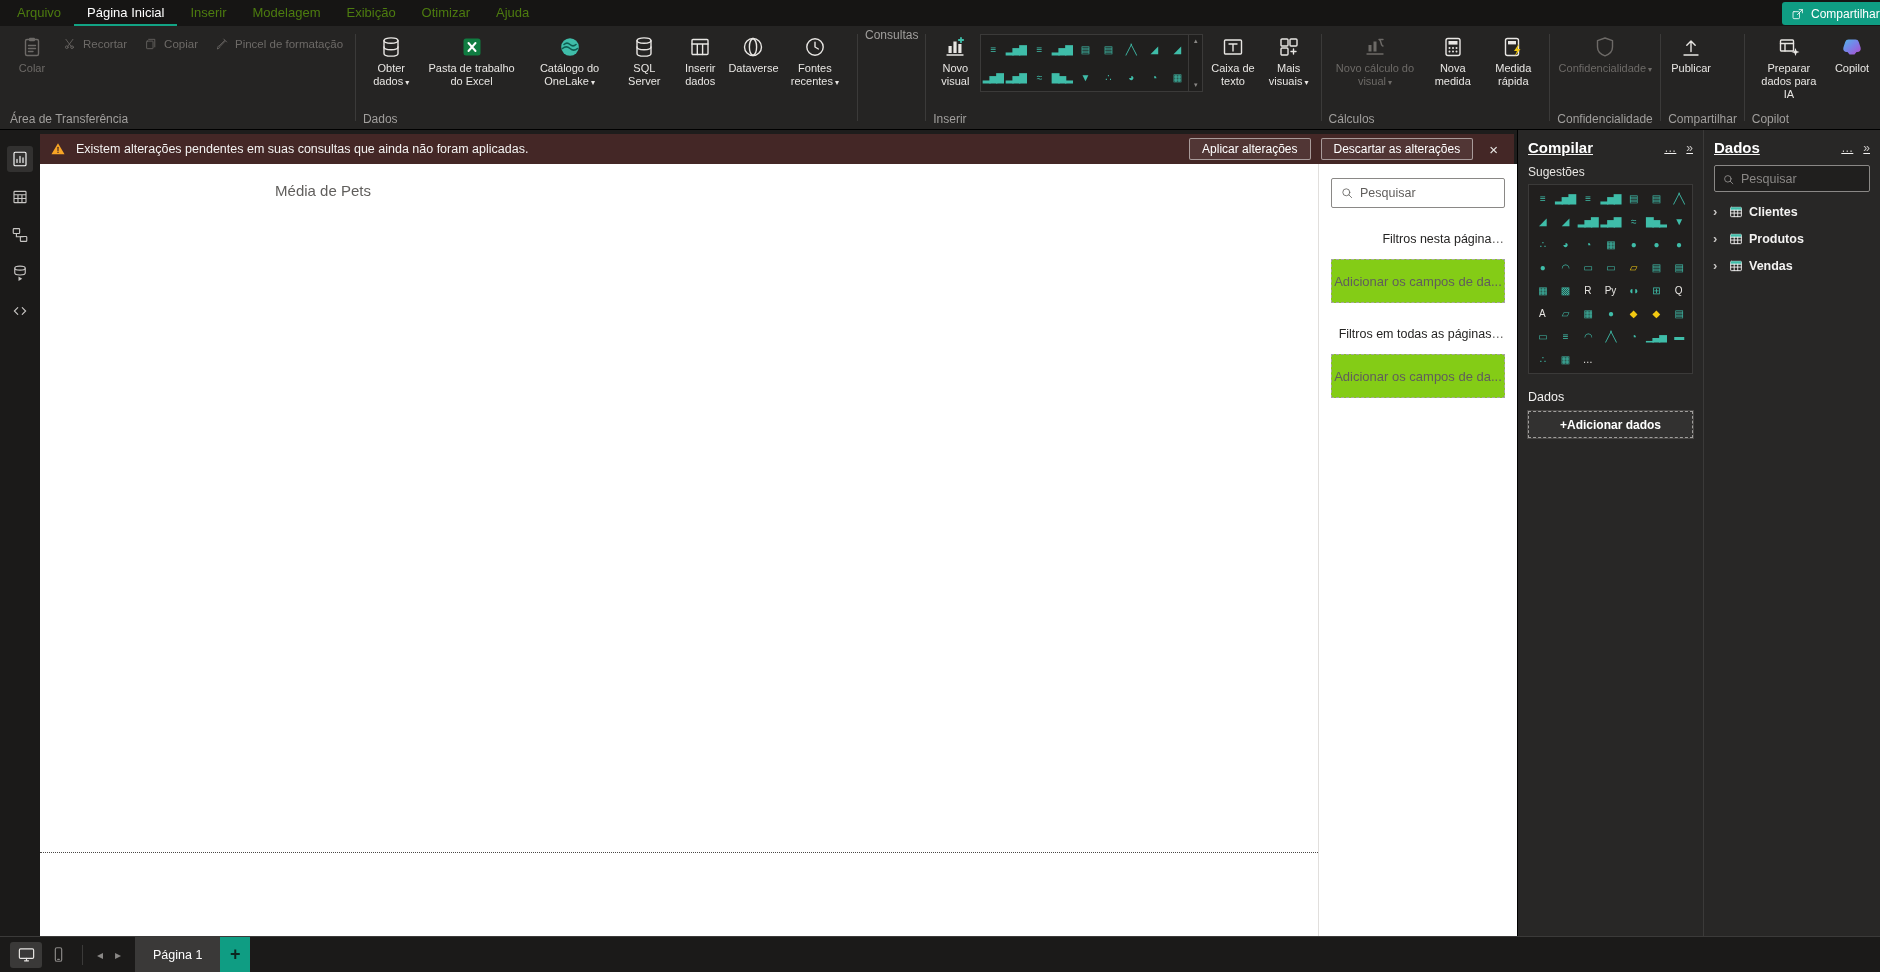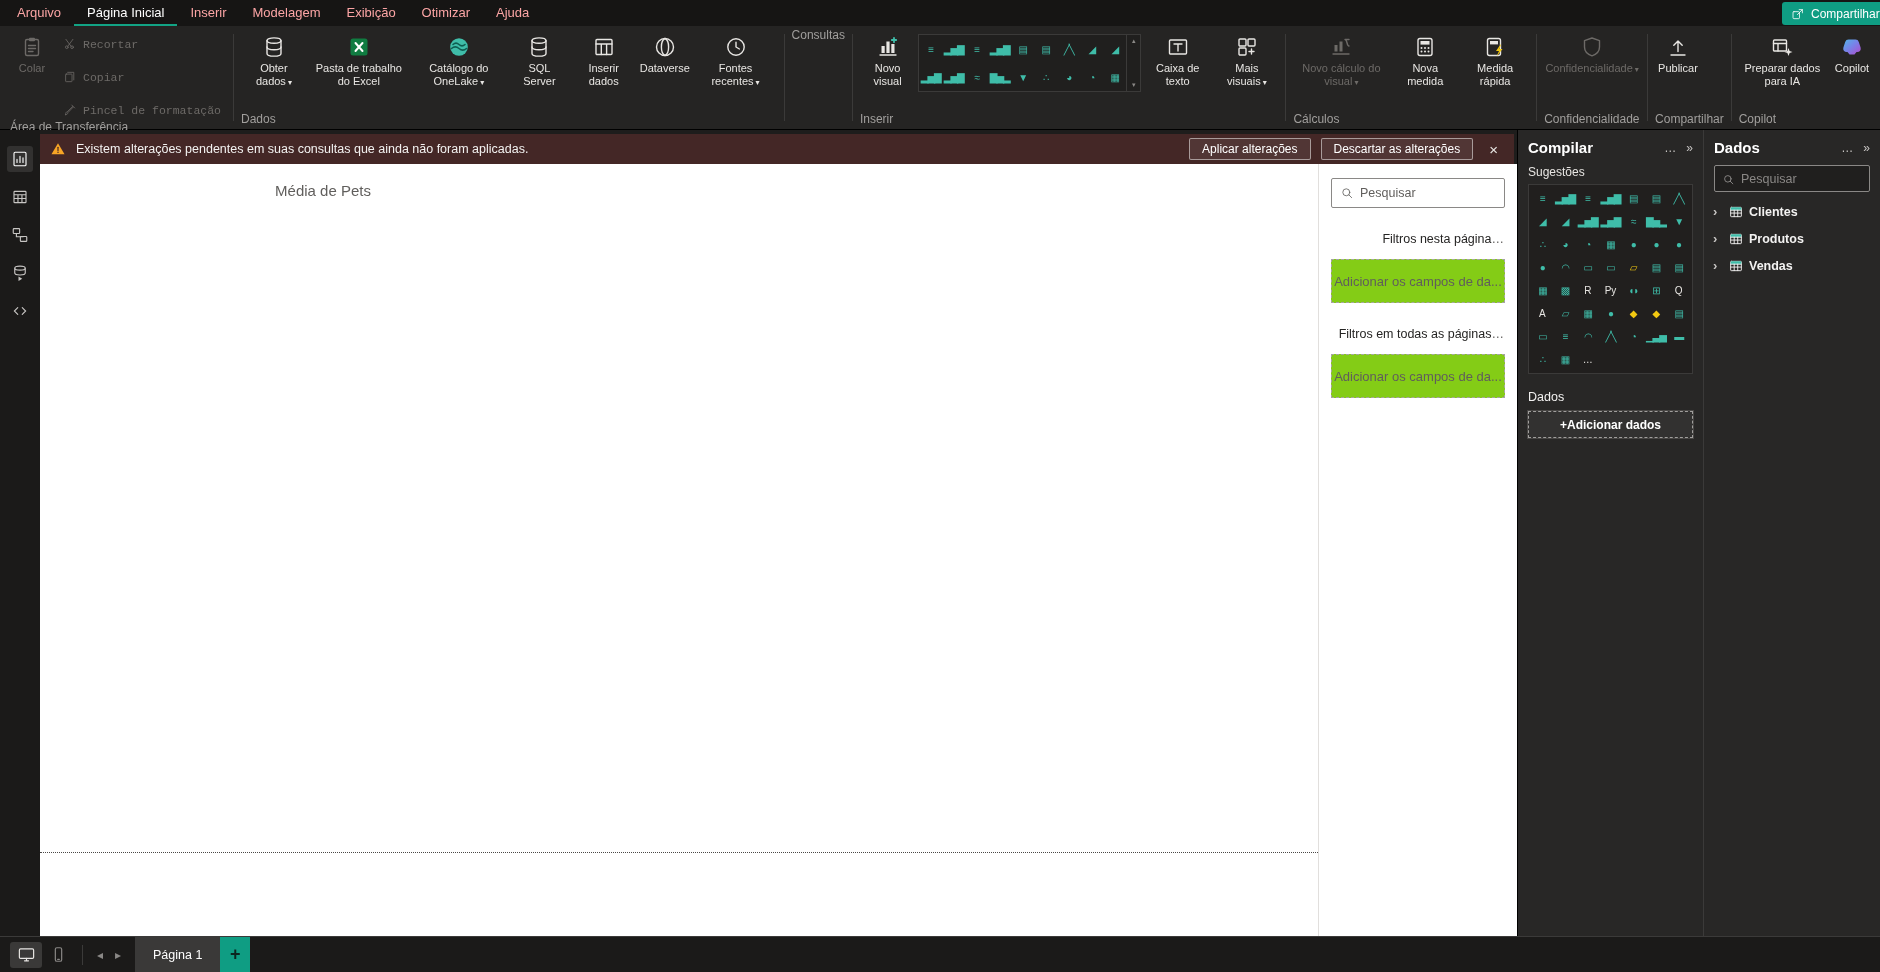--- a/index.html
+++ b/index.html
@@ -3,36 +3,36 @@
 <meta charset="utf-8">
 <style>
   * { box-sizing: border-box; margin: 0; padding: 0; }
   html,body { width:1880px; height:972px; overflow:hidden; }
   body { font-family:"Liberation Sans", sans-serif; background:#1e1d1c; color:#f3f2f1; position:relative; }
   #app { position:absolute; inset:0; }
 
   
   #titlebar { position:absolute; top:0; left:0; right:0; height:26px; background:#161514; display:flex; align-items:stretch; }
   #menu-items { display:flex; align-items:stretch; padding-left:4px; }
-  .menu-item { display:flex; align-items:center; padding:0 13px; font-size:13px; color:#fca5a5; cursor:pointer; border-bottom:2px solid transparent; }
+  .menu-item { display:flex; align-items:center; padding:0 13px; font-size:13px; color:#4d7c0f; cursor:pointer; border-bottom:2px solid transparent; }
   .menu-item.active { color:#ffffff; font-weight:400; border-bottom-color:#12A384; }
   #share-btn { position:absolute; right:0; top:2px; height:23px; width:98px; background:#0F9D83; color:#fff; border:none; border-radius:3px 0 0 3px; display:flex; align-items:center; gap:6px; padding:0 0 0 9px; font-size:12px; font-family:inherit; cursor:pointer; overflow:hidden; white-space:nowrap; }
   #share-btn .ic { width:14px; height:14px; flex:none; }
 
   
   #ribbon { position:absolute; top:26px; left:0; right:0; height:104px; background:#252423; display:flex; align-items:stretch; padding-left:4px; border-bottom:1px solid #000; }
   .rgroup { display:flex; flex-direction:column; }
   .rg-content { flex:1; display:flex; align-items:flex-start; padding:3px 5px 0; gap:2px; }
   .rg-label { height:19px; line-height:19px; text-align:left; font-size:12px; color:#a19f9d; white-space:nowrap; padding:0 6px; }
   .rsep { width:1px; background:#3b3a39; margin:8px 1px; }
   .bigbtn { display:flex; flex-direction:column; align-items:center; gap:3px; padding:6px 4px 2px; min-width:46px; max-width:98px; border-radius:2px; font-size:11px; line-height:1.18; text-align:center; color:#e8e6e3; cursor:pointer; }
   .bigbtn .ric { width:24px; height:24px; flex:none; }
   .bigbtn.disabled { color:#6d6a67; }
   .chev { font-size:8px; color:inherit; margin-left:2px; }
-  .smallstack { display:flex; flex-direction:column; gap:17px; padding-top:7px;font-family:Liberation Mono, monospace; }
+  .smallstack { display:flex; flex-direction:row; gap:5px; padding-top:7px; }
   .smallbtn { display:flex; align-items:center; gap:6px; font-size:11.5px; color:#6d6a67; padding:1px 6px; border-radius:2px; cursor:pointer; white-space:nowrap; }
   .smallbtn .ric14 { width:14px; height:14px; flex:none; }
   .vis-gallery { display:flex; margin-top:5px; border:1px solid #3b3a39; background:#201f1e; height:58px; }
   .vg-grid { display:grid; grid-template-columns:repeat(9,23px); grid-auto-rows:28px; }
   .vg-tile, .vtile { display:flex; align-items:center; justify-content:center; font-size:10px; letter-spacing:-1px; color:#3FBDA9; cursor:pointer; }
   .vg-scroll { width:14px; border-left:1px solid #3b3a39; display:flex; flex-direction:column; align-items:center; justify-content:space-between; padding:2px 0; color:#8a8886; font-size:7px; }
   .vg-scroll span { cursor:pointer; }
 
   
   #workspace { position:absolute; top:130px; left:0; right:0; bottom:36px; background:#1e1d1c; }
@@ -59,21 +59,21 @@
   .fsearch .ic { width:14px; height:14px; color:#605e5c; flex:none; }
   .fsearch input { border:none; outline:none; background:transparent; font-family:inherit; font-size:12.5px; color:#252423; width:100%; }
   .fsearch input::placeholder { color:#605e5c; }
   .fsec-title { margin-top:24px; display:flex; align-items:center; justify-content:flex-end; font-size:12.5px; color:#252423; }
   .fsec-title .dots { color:#605e5c; cursor:pointer; letter-spacing:1px; }
   .dropzone { margin-top:13px; border:1px dashed #a6a4a2; height:44px; display:flex; align-items:center; justify-content:center; font-size:13px; color:#605e5c; background:#84cc16; cursor:pointer; white-space:nowrap; overflow:hidden; }
 
   .dark-pane { position:absolute; top:0; bottom:0; background:#282726; }
   #build-pane { left:1517px; width:186px; border-left:1px solid #000; }
   #data-pane  { left:1703px; width:177px; border-left:1px solid #3b3a39; }
-  .pane-head { display:flex; align-items:center; padding:9px 10px 0; }
+  .pane-head { display:flex; align-items:center; padding:9px 10px 0;text-decoration:underline; }
   .pane-title { font-size:15px; font-weight:700; color:#ffffff; }
   .pane-icons { margin-left:auto; display:flex; gap:10px; color:#c8c6c4; font-size:12px; }
   .pane-icons span { cursor:pointer; }
   #suggestions-label { padding:9px 10px 5px; font-size:12px; color:#e8e6e3; }
   #vis-grid { margin:0 10px; border:1px solid #3b3a39; background:#211f1e; padding:2px; display:grid; grid-template-columns:repeat(7,1fr); grid-auto-rows:23px; }
   .vtile.lt { color:#e8e6e3; letter-spacing:0; }
   .vtile.yl { color:#F2C811; }
   #build-data-label { padding:16px 10px 7px; font-size:12.5px; color:#f3f2f1; }
   #add-data-btn { margin:0 10px; height:27px; width:calc(100% - 20px); border:1px dashed #a19f9d; outline:1px solid #484644; background:#323130; color:#fff; font-size:12px; font-weight:700; font-family:inherit; display:flex; align-items:center; justify-content:center; cursor:pointer; }
 

